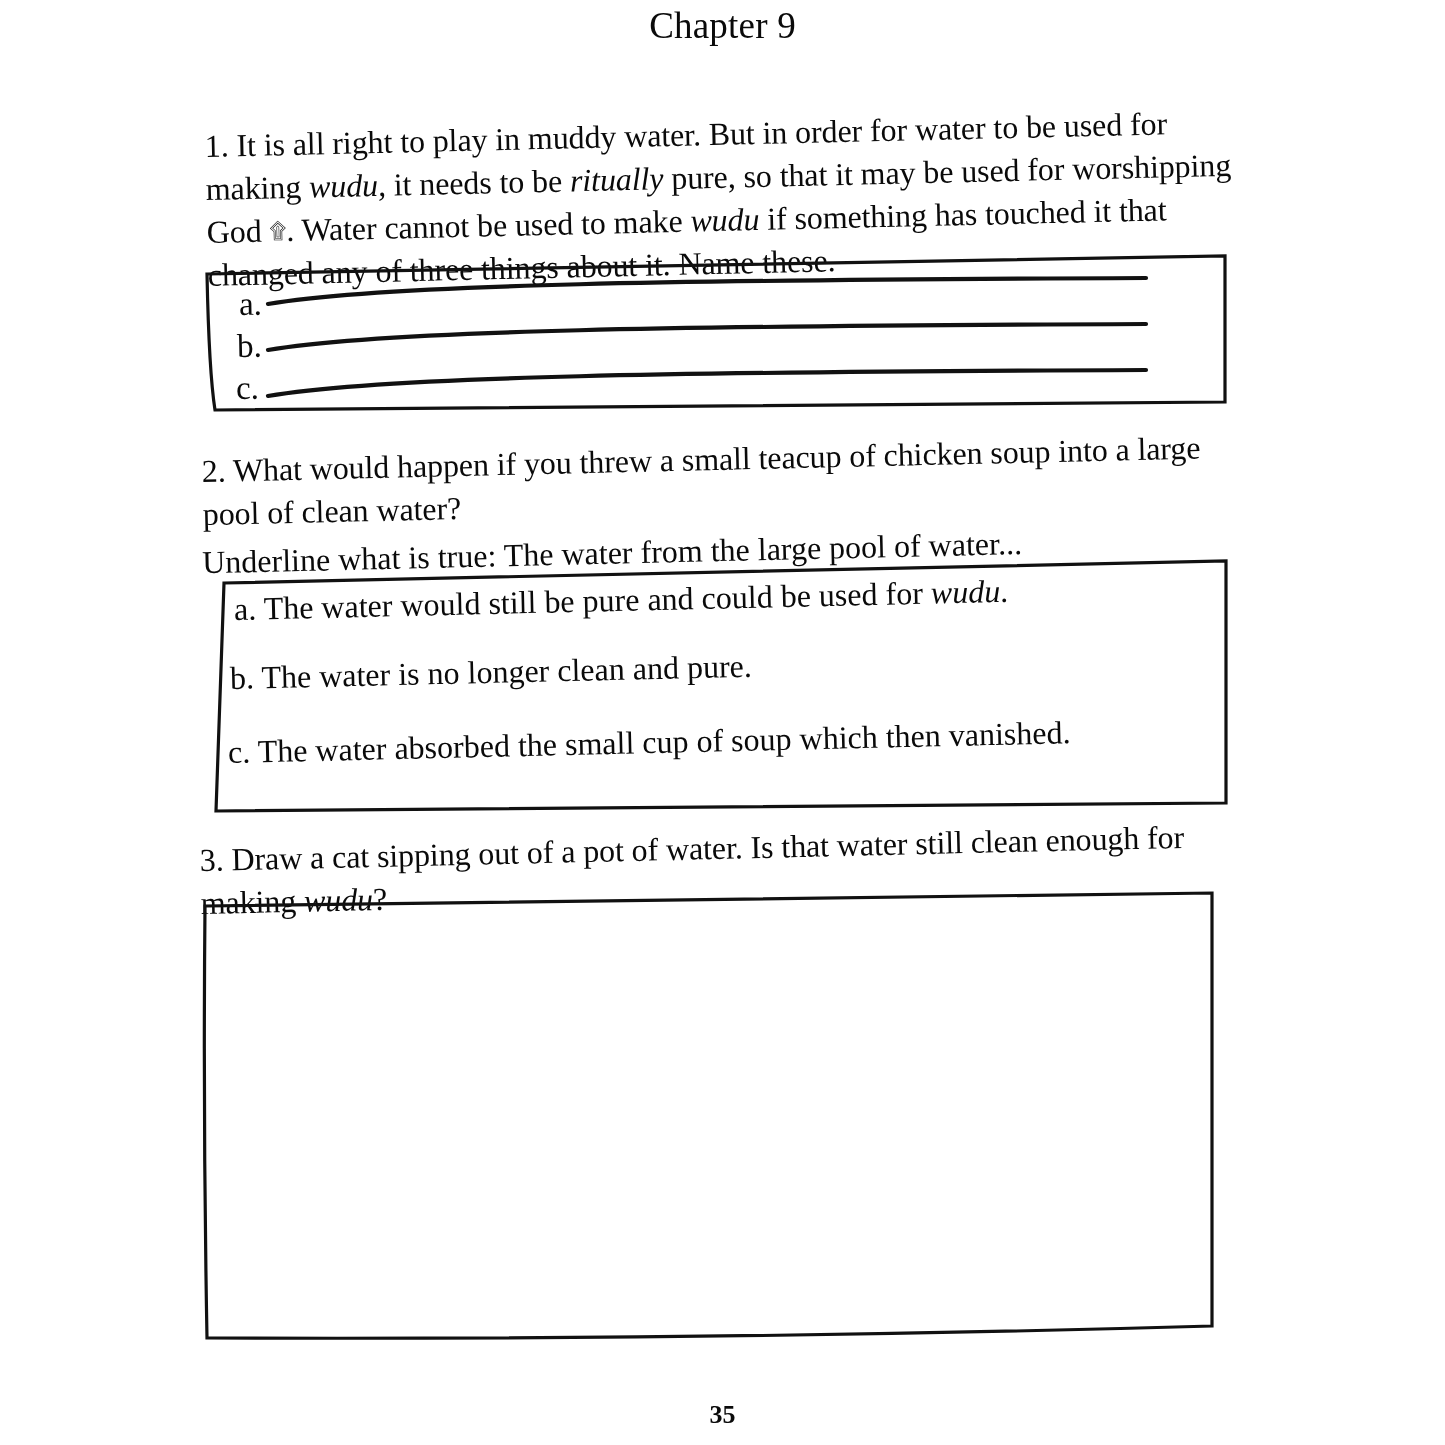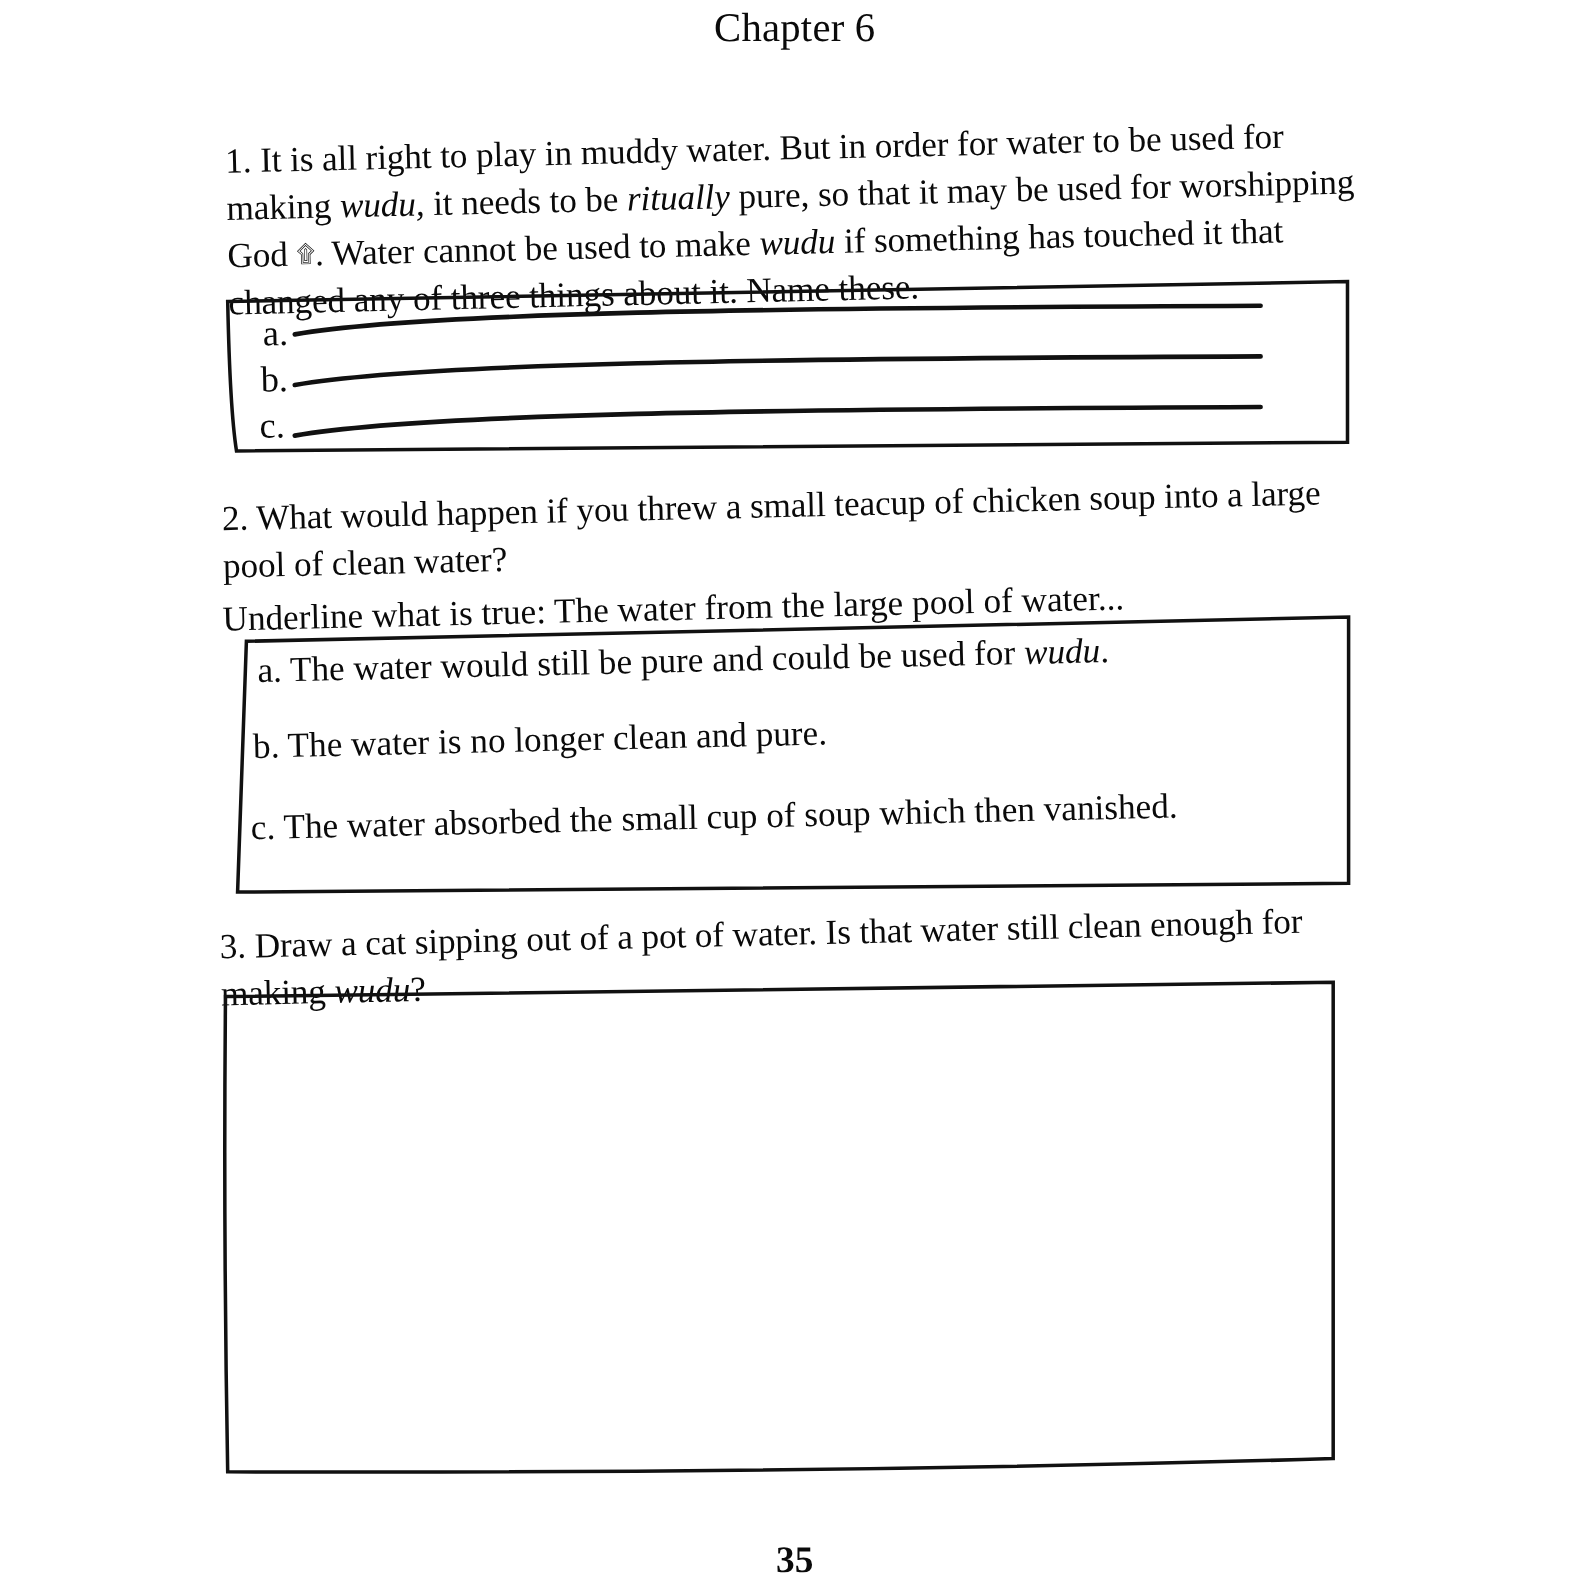--- a/index.html
+++ b/index.html
@@ -104,30 +104,30 @@
     transform: rotate(-1.35deg);
   }
 
   
   #page-number {
     position: absolute;
     left: 0;
     top: 1400px;
     width: 1445px;
     text-align: center;
-    font-size: 34px;
+    font-size: 26px;
     font-weight: 600;
   }
 </style>
 </head>
 <body>
 
 <div id="page">
 
-  <div class="chapter-head" id="chapter-number">Chapter 6</div>
+  <div class="chapter-head" id="chapter-number">Chapter 9</div>
 
 
   <div class="qblock" id="q1-block">
     <span class="qline">1. It is all right to play in muddy water. But in order for water to be used for</span>
     <span class="qline"><span>making </span><span class="ital">wudu,</span><span> it needs to be </span><span class="ital">ritually</span><span> pure, so that it may be used for worshipping</span></span>
     <span class="qline"><span>God </span><span class="honorific">۩</span><span>. Water cannot be used to make </span><span class="ital">wudu</span><span> if something has touched it that</span></span>
     <span class="qline">changed any of three things about it. Name these.</span>
   </div>
 
   <svg class="boxsvg" id="answer-box-1-frame" style="left:193px; top:252px;" width="1040" height="165" viewBox="0 0 1040 165">

